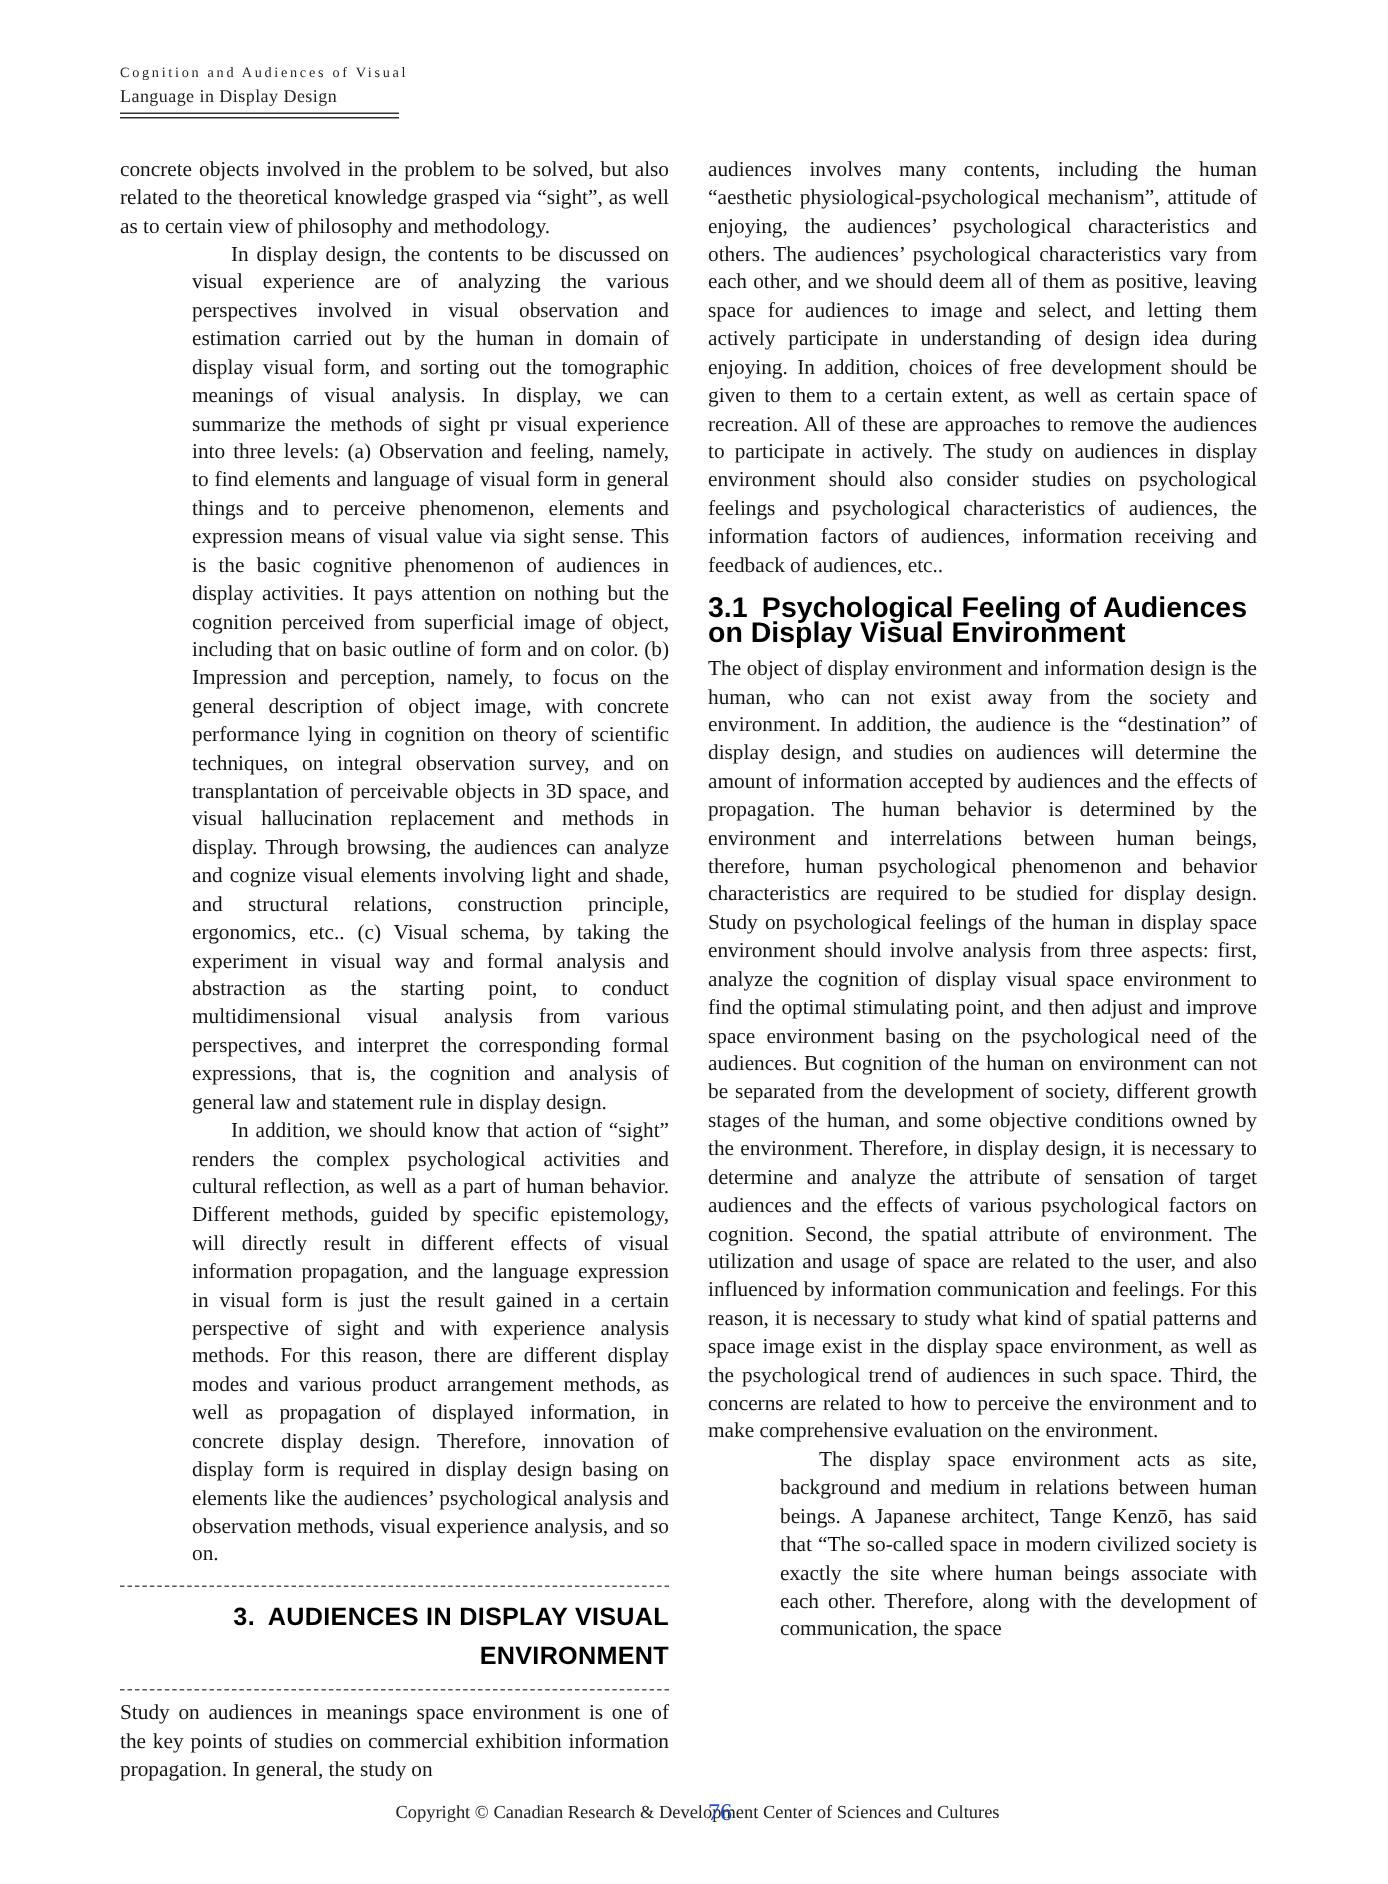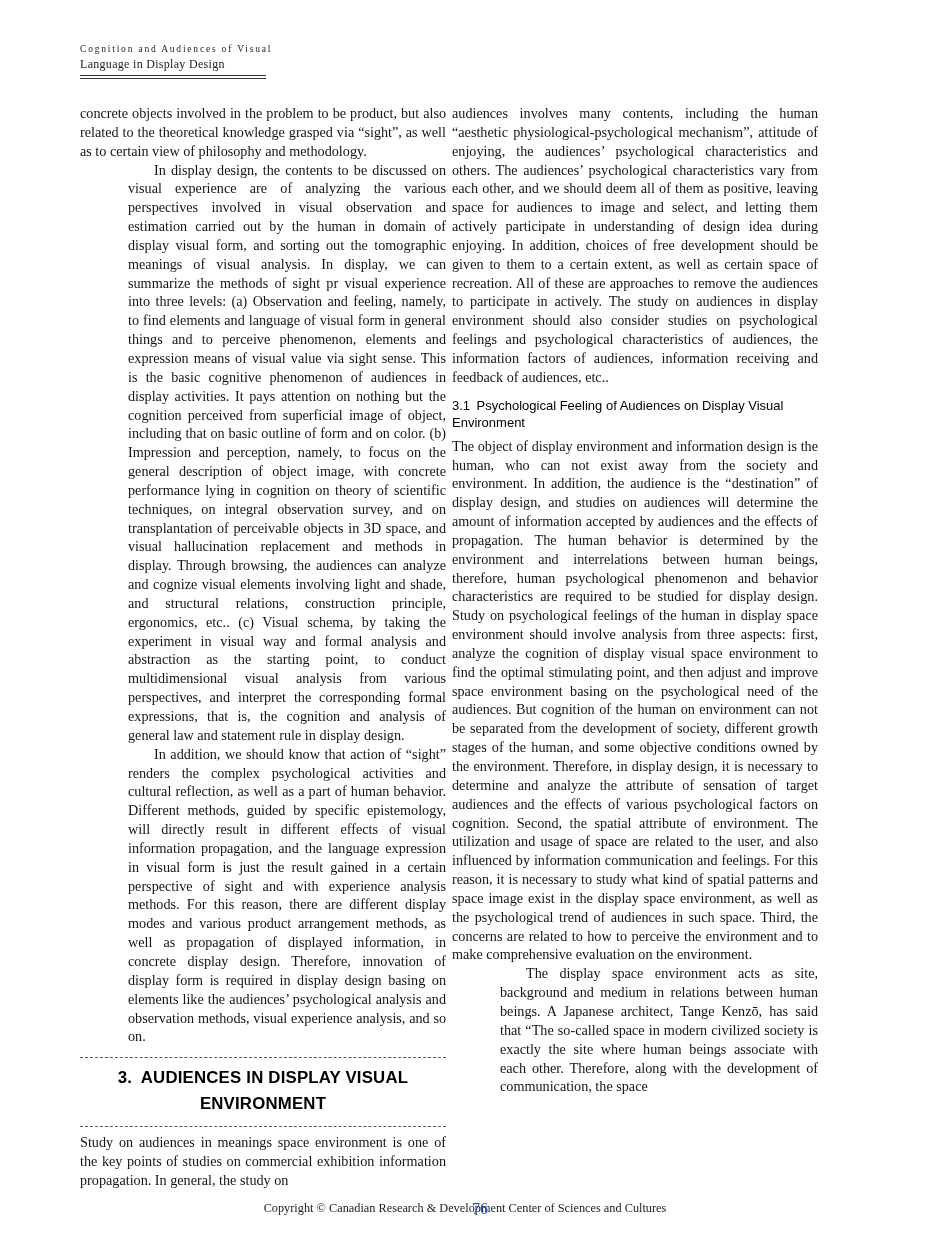--- a/index.html
+++ b/index.html
@@ -12,55 +12,55 @@
   .header { position:absolute; left:80px; top:44px; }
   .header .line1 { font-size:9.5px; letter-spacing:1.8px; color:#222; white-space:nowrap; }
   .header .line2 { font-size:12px; letter-spacing:0.3px; color:#222; margin-top:3px; white-space:nowrap; }
   .header-rule { width:186px; margin-top:3px; border-top:1px solid #333; border-bottom:1px solid #333; height:4px; }
 
   .column {
     position:absolute; top:104px; width:366px;
     font-size:14.2px; line-height:18.85px; text-align:justify; color:#141414;
   }
   .col-left  { left:80px; }
-  .col-right { left:452px; }
+  .col-right { left:472px; }
   p.indent { text-indent:26px;margin-left:48px; }
 
   .section-heading-block {
     margin-top:11px; margin-bottom:6px;
     border-top:1.5px dashed #555; border-bottom:1.5px dashed #555;
     padding:7px 0 9px;
   }
   .section-heading {
     font-family:"Liberation Sans", sans-serif; font-weight:700;
     font-size:16.8px; line-height:26px; letter-spacing:0.2px;
-    color:#000; text-align:center;
+    color:#000; text-align:right;
   }
   .subsection-heading {
-    font-family:"Liberation Sans", sans-serif; font-weight:400;
-    font-size:13px; line-height:17.5px; color:#000;
+    font-family:"Liberation Sans", sans-serif; font-weight:700;
+    font-size:19px; line-height:17.5px; color:#000;
     margin:10px 0 5px; text-align:left;
   }
 
   .footer { position:absolute; left:80px; top:1201px; width:770px; font-size:12.3px; color:#222;text-align:center; }
   .footer .page-number { position:absolute; left:392px; top:-1px; font-size:16px; color:#1d4ed8; }
 </style>
 </head>
 <body>
 
 <div class="page">
 
   <div class="header">
     <div class="line1">Cognition and Audiences of Visual</div>
     <div class="line2">Language in Display Design</div>
     <div class="header-rule"></div>
   </div>
 
   <div class="column col-left">
-    <p>concrete objects involved in the problem to be product, but also related to the theoretical knowledge grasped via “sight”, as well as to certain view of philosophy and methodology.</p>
+    <p>concrete objects involved in the problem to be solved, but also related to the theoretical knowledge grasped via “sight”, as well as to certain view of philosophy and methodology.</p>
     <p class="indent">In display design, the contents to be discussed on visual experience are of analyzing the various perspectives involved in visual observation and estimation carried out by the human in domain of display visual form, and sorting out the tomographic meanings of visual analysis. In display, we can summarize the methods of sight pr visual experience into three levels: (a) Observation and feeling, namely, to find elements and language of visual form in general things and to perceive phenomenon, elements and expression means of visual value via sight sense. This is the basic cognitive phenomenon of audiences in display activities. It pays attention on nothing but the cognition perceived from superficial image of object, including that on basic outline of form and on color. (b) Impression and perception, namely, to focus on the general description of object image, with concrete performance lying in cognition on theory of scientific techniques, on integral observation survey, and on transplantation of perceivable objects in 3D space, and visual hallucination replacement and methods in display. Through browsing, the audiences can analyze and cognize visual elements involving light and shade, and structural relations, construction principle, ergonomics, etc.. (c) Visual schema, by taking the experiment in visual way and formal analysis and abstraction as the starting point, to conduct multidimensional visual analysis from various perspectives, and interpret the corresponding formal expressions, that is, the cognition and analysis of general law and statement rule in display design.</p>
     <p class="indent">In addition, we should know that action of “sight” renders the complex psychological activities and cultural reflection, as well as a part of human behavior. Different methods, guided by specific epistemology, will directly result in different effects of visual information propagation, and the language expression in visual form is just the result gained in a certain perspective of sight and with experience analysis methods. For this reason, there are different display modes and various product arrangement methods, as well as propagation of displayed information, in concrete display design. Therefore, innovation of display form is required in display design basing on elements like the audiences’ psychological analysis and observation methods, visual experience analysis, and so on.</p>
     <div class="section-heading-block">
       <div class="section-heading">3. AUDIENCES IN DISPLAY VISUAL ENVIRONMENT</div>
     </div>
     <p>Study on audiences in meanings space environment is one of the key points of studies on commercial exhibition information propagation. In general, the study on</p>
   </div>
 
   <div class="column col-right">
     <p>audiences involves many contents, including the human “aesthetic physiological-psychological mechanism”, attitude of enjoying, the audiences’ psychological characteristics and others. The audiences’ psychological characteristics vary from each other, and we should deem all of them as positive, leaving space for audiences to image and select, and letting them actively participate in understanding of design idea during enjoying. In addition, choices of free development should be given to them to a certain extent, as well as certain space of recreation. All of these are approaches to remove the audiences to participate in actively. The study on audiences in display environment should also consider studies on psychological feelings and psychological characteristics of audiences, the information factors of audiences, information receiving and feedback of audiences, etc..</p>

